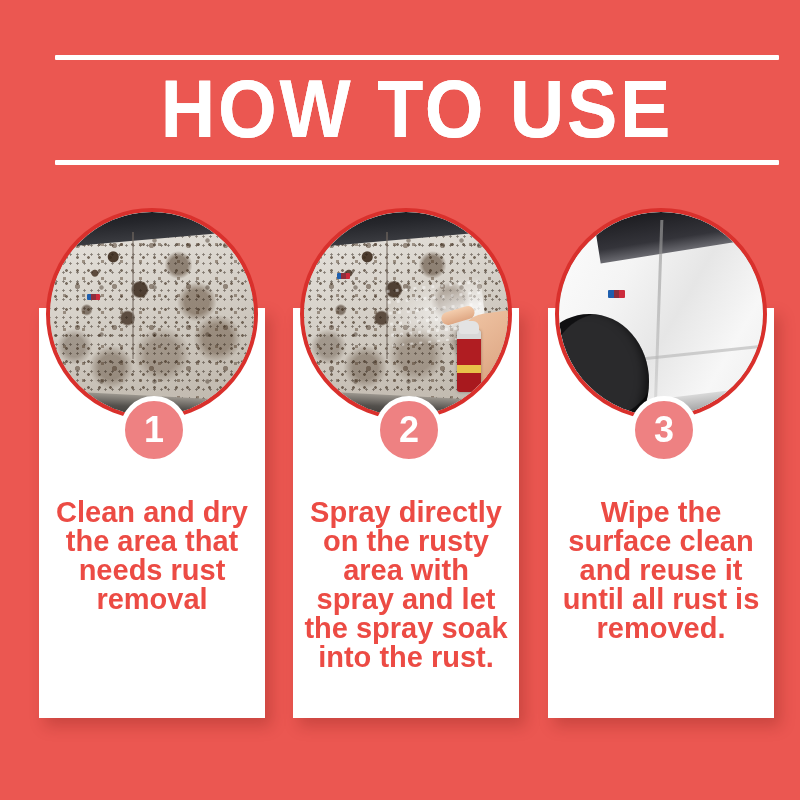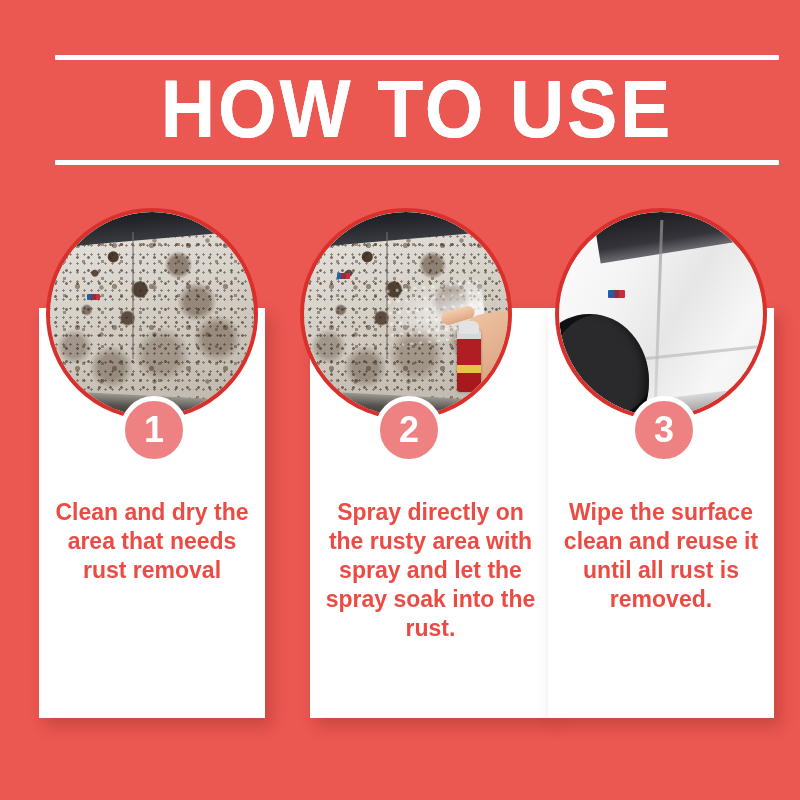--- a/index.html
+++ b/index.html
@@ -52,21 +52,21 @@
     height: 520px;
   }
   .card {
     position: absolute;
     top: 100px;
     width: 226px;
     background: #ffffff;
     box-shadow: 6px 8px 14px rgba(120, 25, 20, 0.28);
   }
   .card.c1 { left: 39px;  height: 410px; }
-  .card.c2 { left: 310px; height: 410px; padding-left: 15px; }
+  .card.c2 { left: 293px; height: 410px; }
   .card.c3 { left: 548px; height: 410px; text-decoration: underline; }
 
   
   .photo {
     position: absolute;
     top: 0;
     width: 212px;
     height: 212px;
     border-radius: 50%;
     border: 4px solid #d9302c;
@@ -302,21 +302,21 @@
   
   .card-text {
     position: absolute;
     left: 0;
     right: 0;
     top: 190px;
     padding: 0 10px;
     text-align: center;
     color: #ec4b44;
     font-weight: bold;
-    font-size: 23px;
+    font-size: 29px;
     line-height: 29px;
     box-sizing: border-box;
   }
 </style>
 </head>
 <body>
 
 <div id="header">
   <div class="rule top"></div>
   <div id="page-title">HOW TO USE</div>

